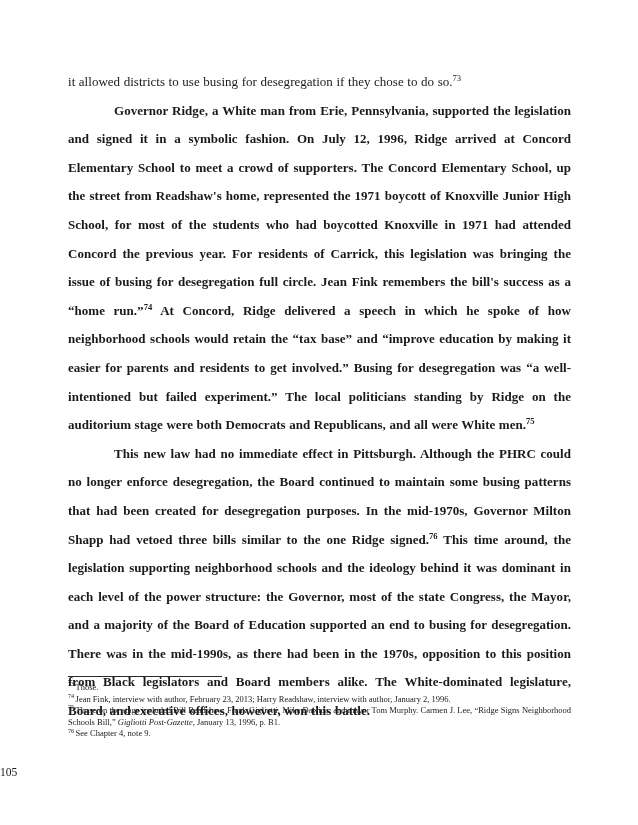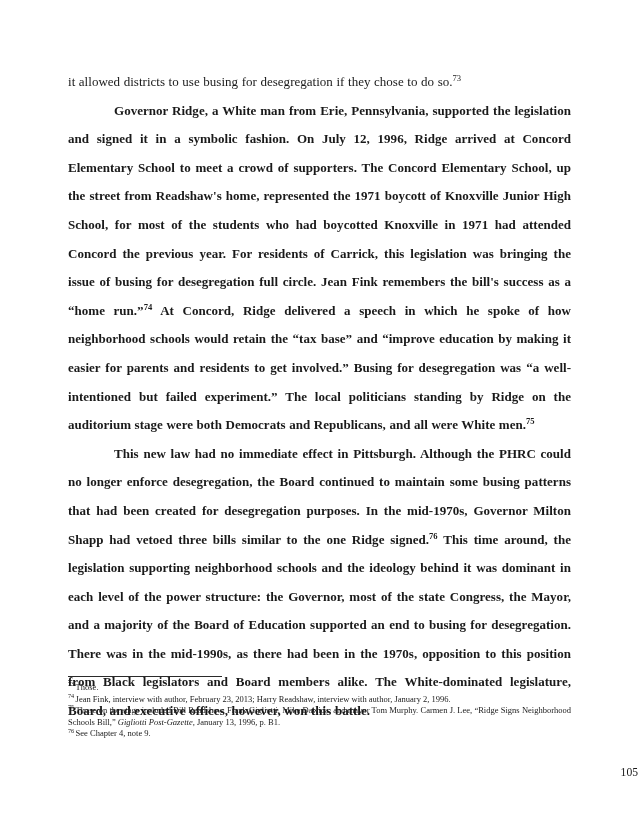--- a/index.html
+++ b/index.html
@@ -77,21 +77,21 @@
     margin-right: 1.5px;
   }
   .fn i {
     font-style: italic;
   }
   .page-number {
     position: absolute;
     top: 766px;
     left: 0;
     width: 638px;
-    text-align: right;
+    text-align: left;
     font-size: 11.6px;
     line-height: 14px;
   }
 </style>
 </head>
 <body>
 
 <div class="page">
 
   <div class="body-block">

